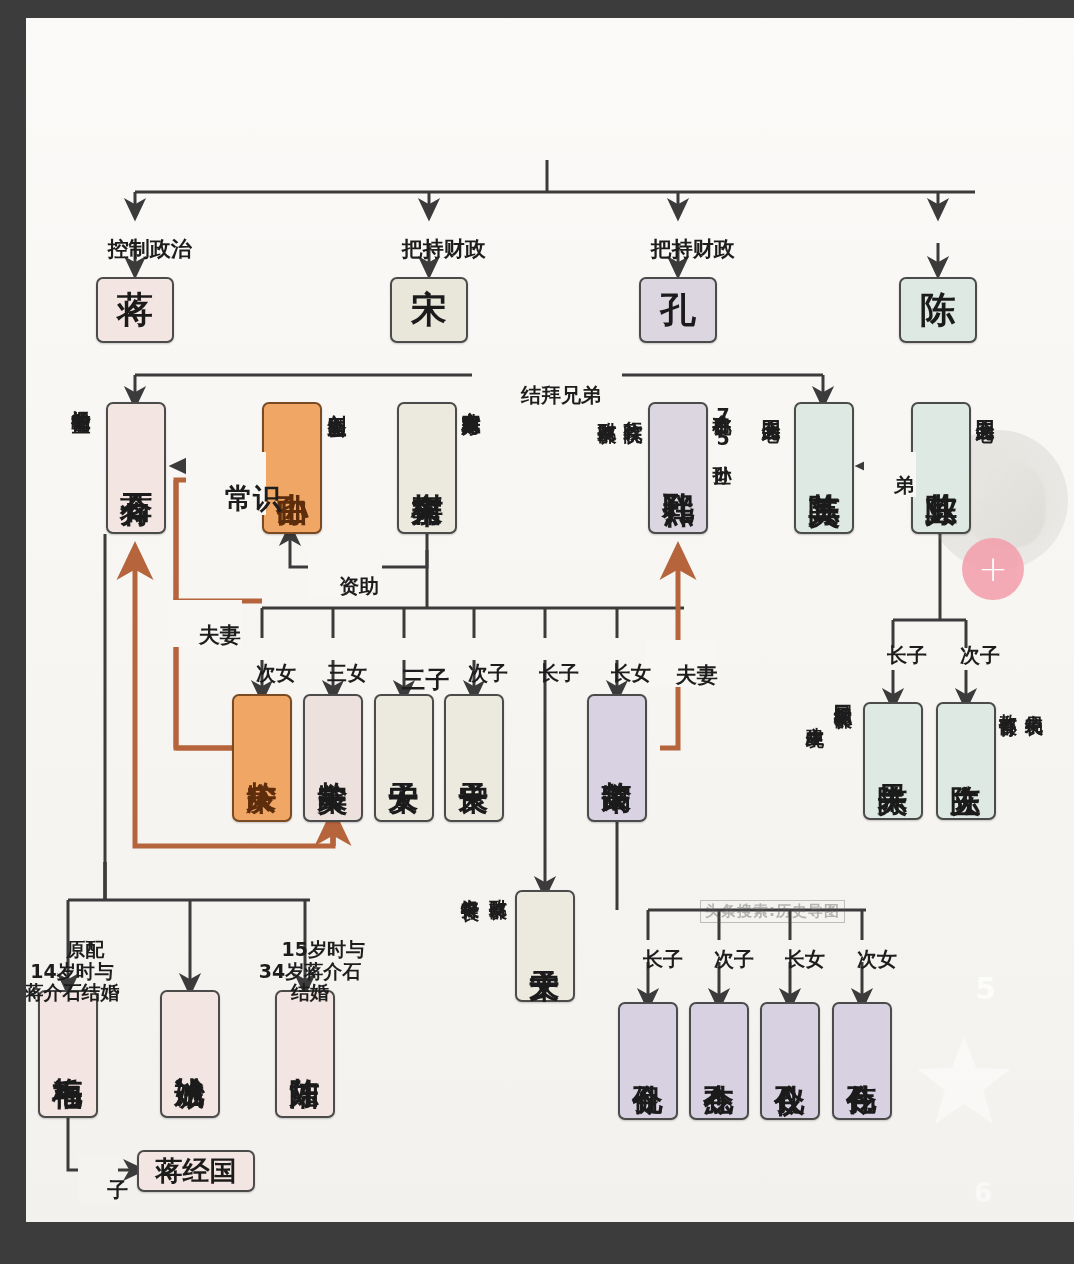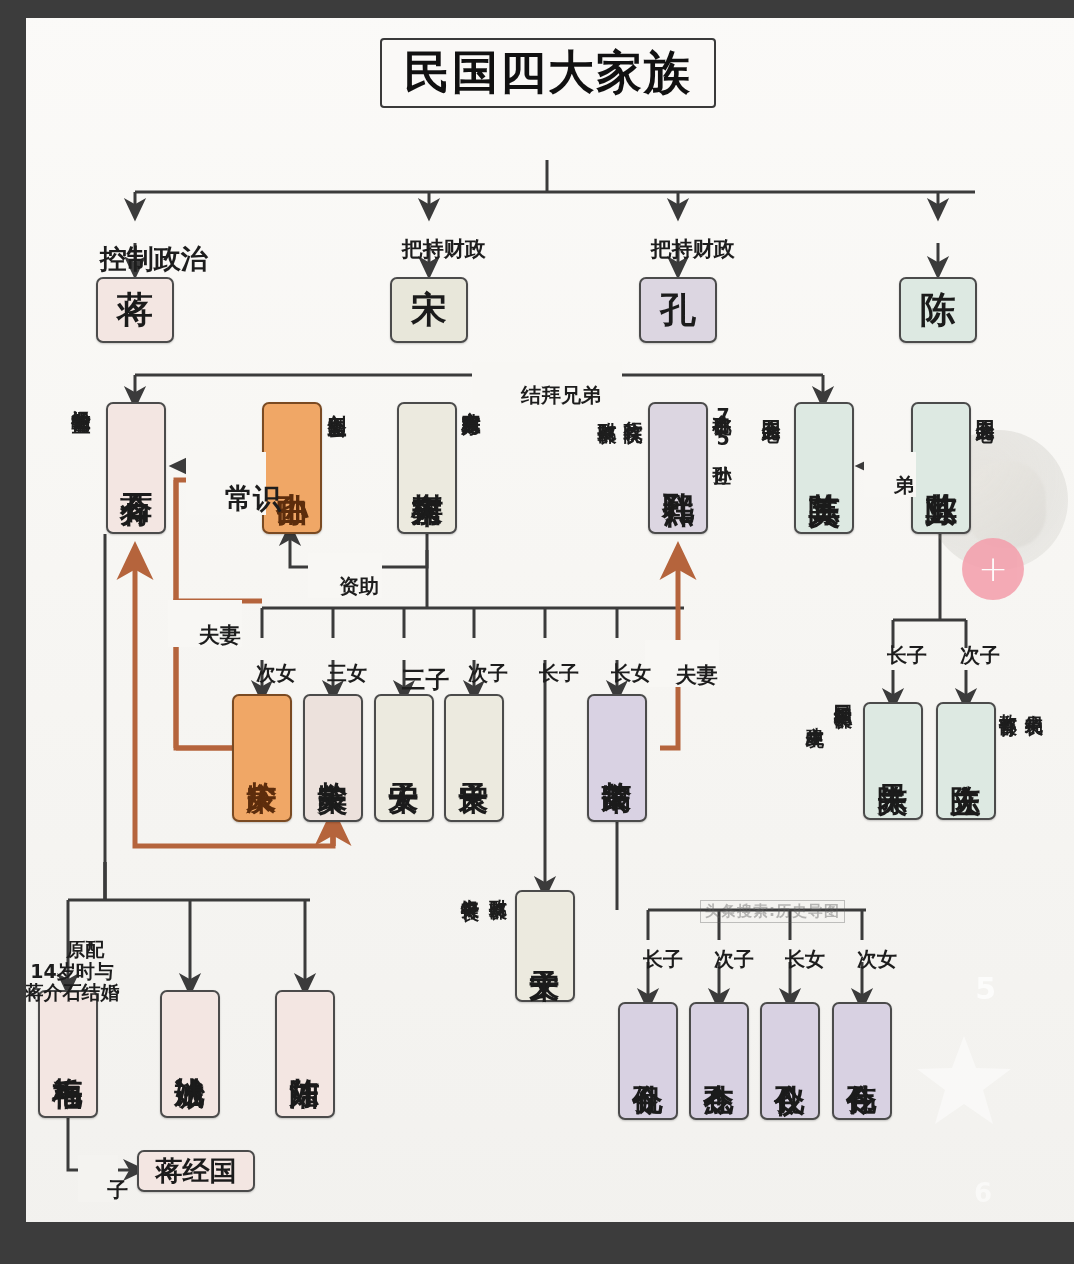--- a/index.html
+++ b/index.html
@@ -224,25 +224,22 @@
       <path d="M333,822 L333,846"></path>
 
       <path d="M660,748 L678,748 L678,560" marker-end="url(#aho)"></path>
     </g>
 
     <g fill="none" stroke="#b5643c" stroke-width="5">
       <path d="M333,846 L333,826" marker-end="url(#aho)"></path>
     </g>
   </svg>
 
-  <div class="title-box" style="left:380px; top:38px; width:336px; height:70px; font-size:46px; letter-spacing:2px;">
-    <span>民国四大家族</span>
-  </div>
-
-  <div class="lab" style="left:60px; top:214px; width:150px; font-size:27px;">
+
+  <div class="lab" style="left:60px; top:214px; width:150px; font-size:21px;">
     <span>控制政治</span></div>
   <div class="lab" style="left:354px; top:214px; width:150px; font-size:21px;">
     <span>把持财政</span></div>
   <div class="lab" style="left:603px; top:214px; width:150px; font-size:21px;">
     <span>把持财政</span></div>
 
   <div class="node c-jiang" style="left:96px; top:277px; width:78px; height:66px; font-size:36px;">
     <span>蒋</span>
     </div>
   <div class="node c-song" style="left:390px; top:277px; width:78px; height:66px; font-size:36px;">
@@ -365,20 +362,24 @@
     <span>国民党组织部长</span></div>
   <div class="lab v" style="left:999px; top:700px; font-size:18px;">
     <span>教育部长</span></div>
   <div class="lab v" style="left:1025px; top:700px; font-size:18px;">
     <span>中统局长</span></div>
 
   <div class="lab" style="left:2px; top:918px; width:140px; font-size:19px;">
     <span style="white-space: pre-line;">原配
 14岁时与
 蒋介石结婚</span></div>
+  <div class="lab" style="left:240px; top:918px; width:140px; font-size:19px;">
+    <span style="white-space: pre-line;">15岁时与
+34岁蒋介石
+结婚</span></div>
 
   <div class="node c-jiang" style="left:38px; top:990px; width:60px; height:128px; font-size:30px;">
     <span style="writing-mode:vertical-rl;text-orientation:upright;">毛福梅</span>
     </div>
   <div class="node c-jiang" style="left:160px; top:990px; width:60px; height:128px; font-size:30px;">
     <span style="writing-mode:vertical-rl;text-orientation:upright;">姚冶诚</span>
     </div>
   <div class="node c-jiang" style="left:275px; top:990px; width:60px; height:128px; font-size:30px;">
     <span style="writing-mode:vertical-rl;text-orientation:upright;">陈洁如</span>
     </div>

